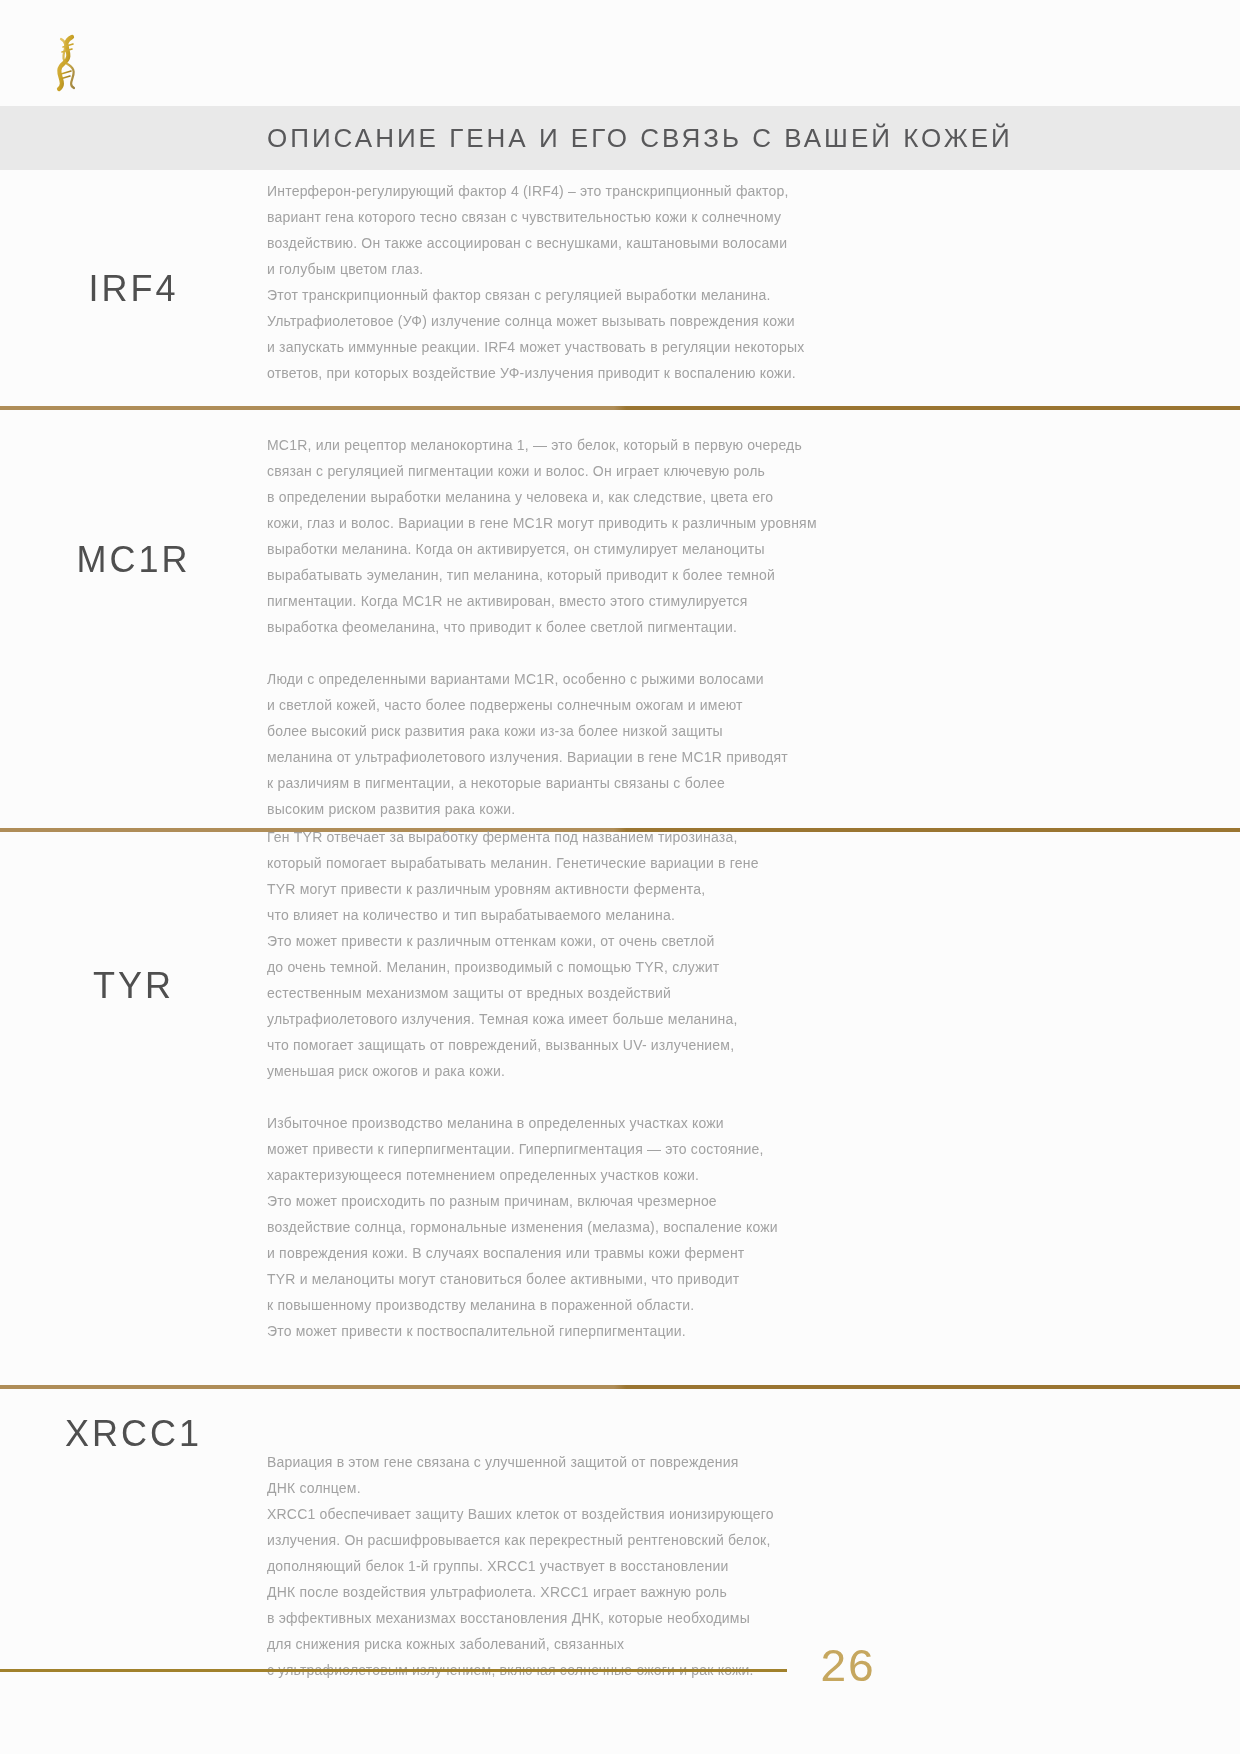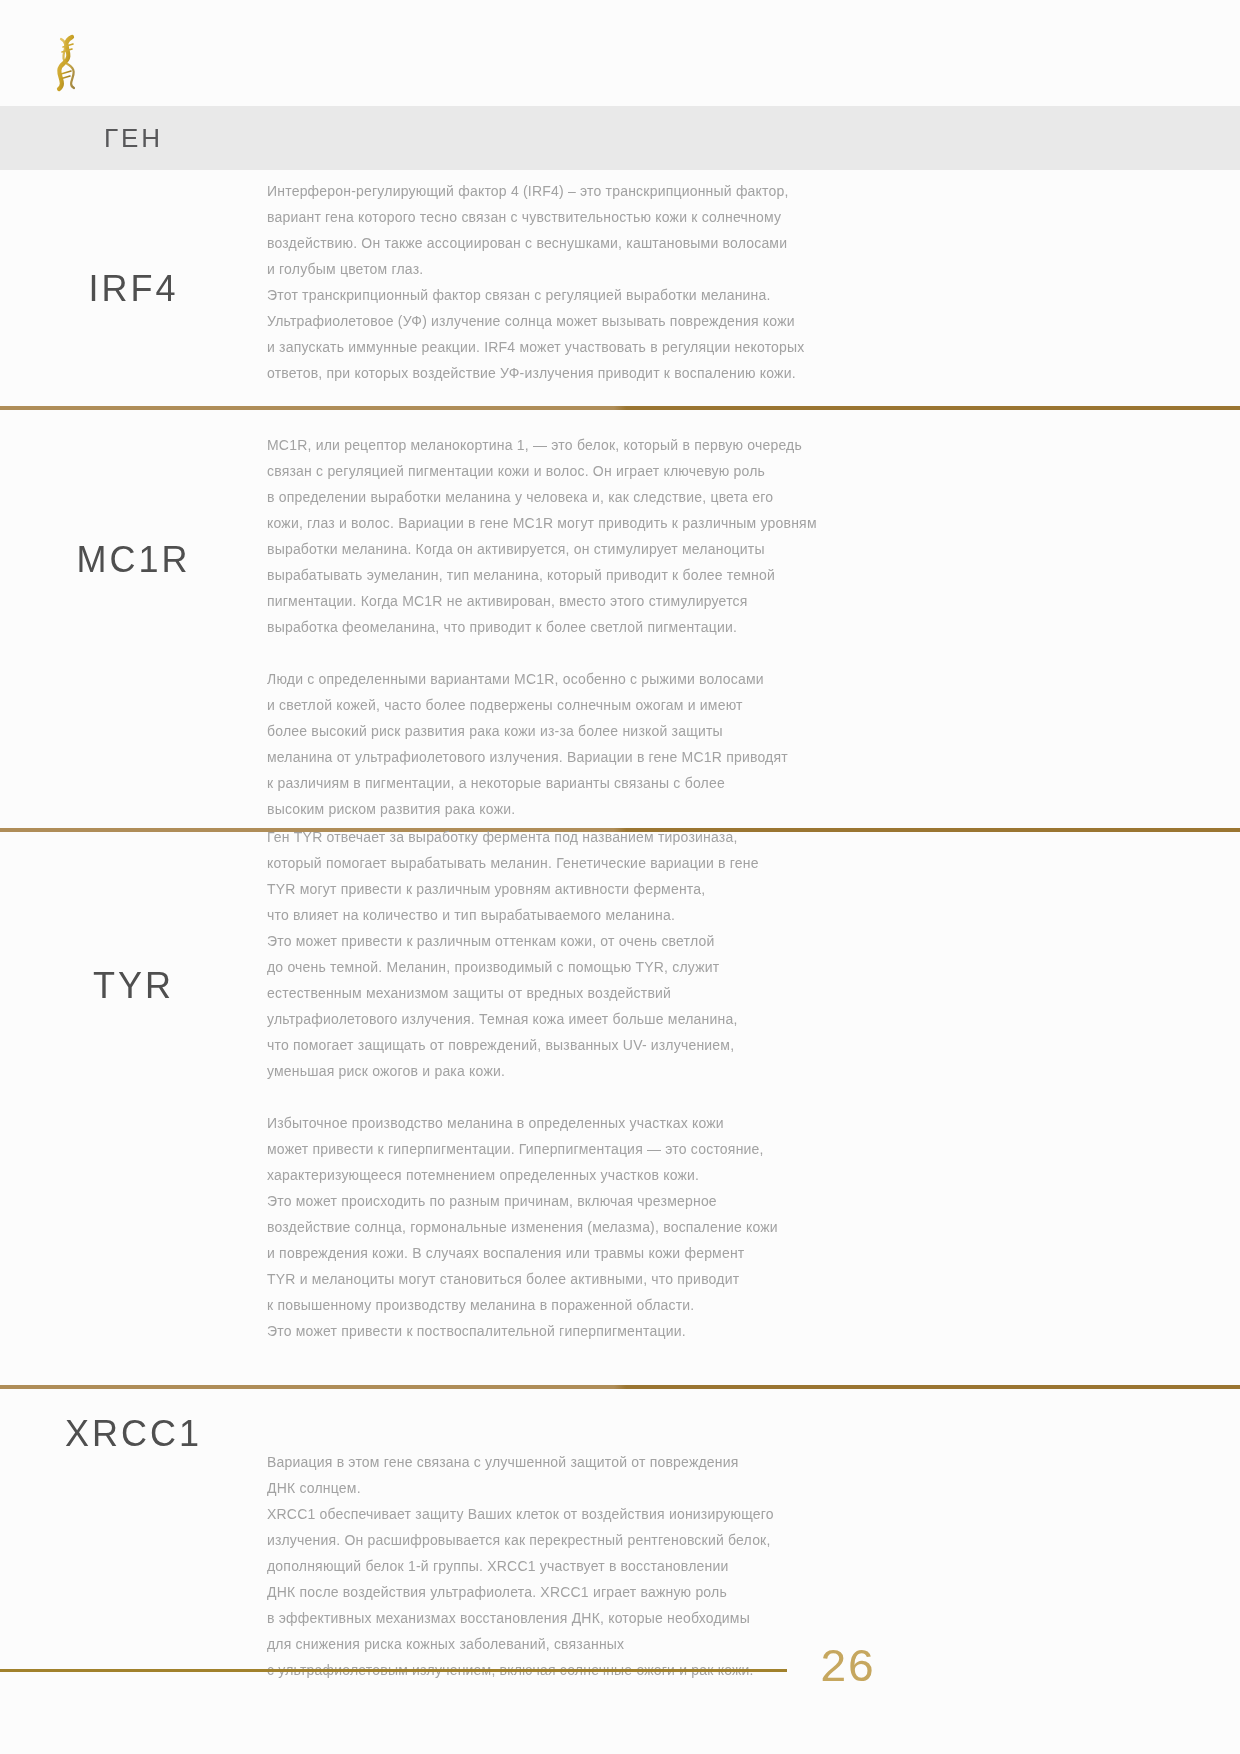--- a/index.html
+++ b/index.html
@@ -118,21 +118,21 @@
           <stop offset="1" stop-color="#8A6A1F"></stop>
         </linearGradient>
       </defs>
       <path d="M24 3 C10 10 28 20 16 29 C4 38 20 48 11 55" stroke="url(#gold)" stroke-width="4.2" fill="none" stroke-linecap="round"></path>
       <path d="M13 5 C25 12 7 23 21 31 C33 39 17 49 26 54" stroke="url(#gold)" stroke-width="2.2" fill="none" stroke-linecap="round" opacity="0.85"></path>
       <path d="M15 13 L25 10 M14 18 L24 15 M13 40 L23 37 M12 45 L22 42" stroke="url(#gold)" stroke-width="1.6" stroke-linecap="round"></path>
     </svg>
   </div>
 
   <div class="header-band">
-    <div class="th th-gene">ГЕН</div>
+    <div class="th th-desc">ОПИСАНИЕ ГЕНА И ЕГО СВЯЗЬ С ВАШЕЙ КОЖЕЙ</div>
   </div>
 
   <div class="gene-label" style="top:273px">IRF4</div>
   <div class="gene-desc" style="top:178px">Интерферон-регулирующий фактор 4 (IRF4) – это транскрипционный фактор,
 вариант гена которого тесно связан с чувствительностью кожи к солнечному
 воздействию. Он также ассоциирован с веснушками, каштановыми волосами
 и голубым цветом глаз.
 Этот транскрипционный фактор связан с регуляцией выработки меланина.
 Ультрафиолетовое (УФ) излучение солнца может вызывать повреждения кожи
 и запускать иммунные реакции. IRF4 может участвовать в регуляции некоторых

